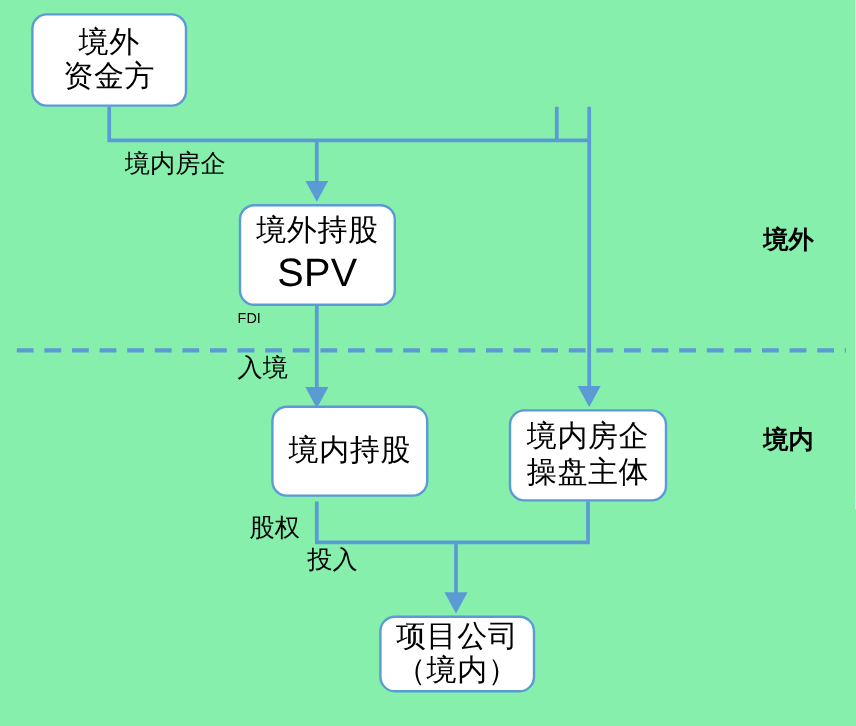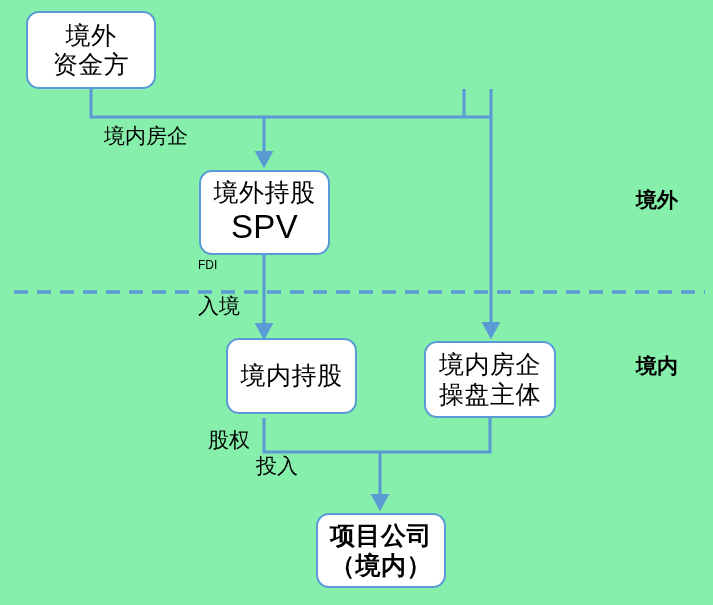--- a/index.html
+++ b/index.html
@@ -119,21 +119,21 @@
 
   <div class="node" style="left:199px; top:338px; width:131px; height:76px;margin-left:27px;">
     <span class="ln cn">境内持股</span>
   </div>
 
   <div class="node" style="left:424px; top:341px; width:132px; height:77px;">
     <span class="ln cn">境内房企</span>
     <span class="ln cn">操盘主体</span>
   </div>
 
-  <div class="node" style="left:316px; top:513px; width:130px; height:75px;font-weight:bold;">
+  <div class="node" style="left:316px; top:513px; width:130px; height:64px;">
     <span class="ln cn">项目公司</span>
     <span class="ln cn">（境内）</span>
   </div>
 
   <div class="edge-label" style="left:104px; top:124px;">境内房企</div>
 
   <div class="edge-label sans" style="left:198px; top:258px;">FDI</div>
 
   <div class="edge-label" style="left:198px; top:294px;">入境</div>
 

